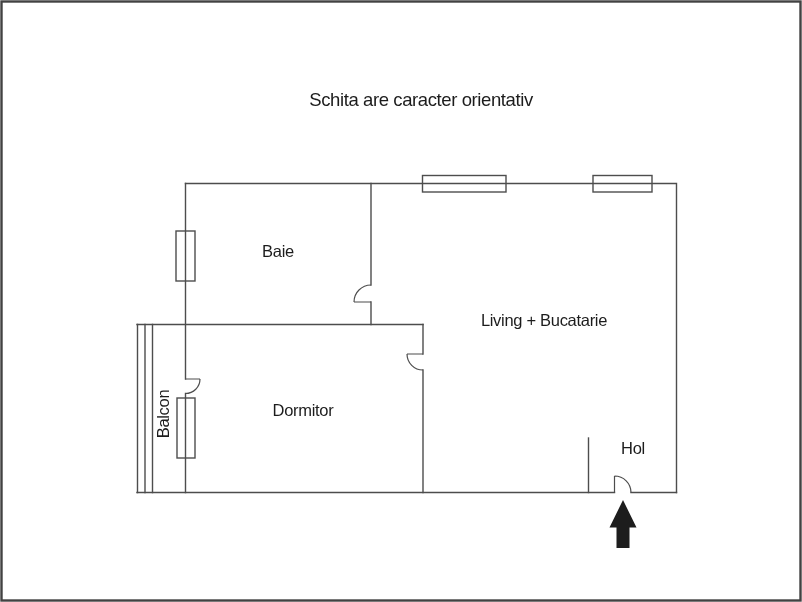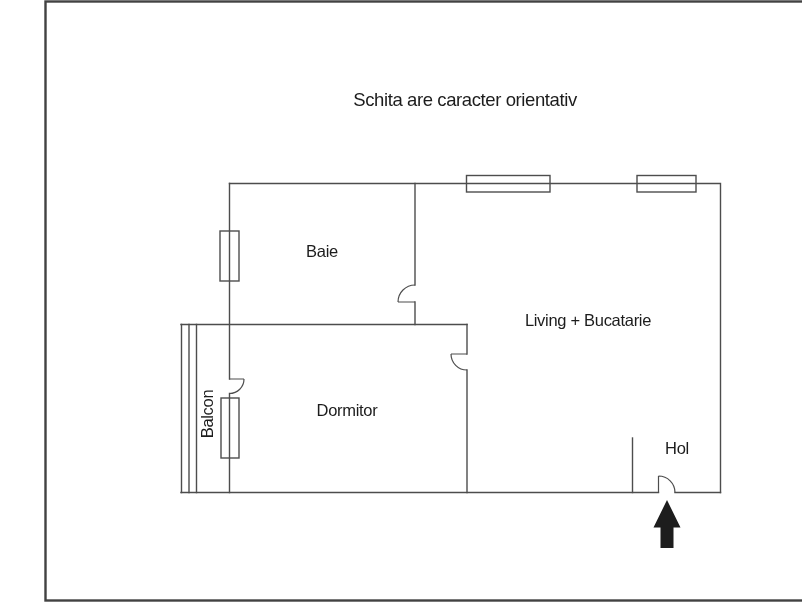--- a/index.html
+++ b/index.html
@@ -13,21 +13,20 @@
   body {
     background: #ffffff;
     font-family: "Liberation Sans", sans-serif;
   }
   .canvas {
     position: relative;
     width: 802px;
     height: 602px;
     background: var(--background);
     overflow: hidden;
-    padding-left: 44px;
   }
   svg { display: block; }
   .wall {
     stroke: var(--wall);
     stroke-width: 1.4;
     fill: none;
     stroke-linecap: square;
   }
   .window-rect {
     stroke: var(--wall);

